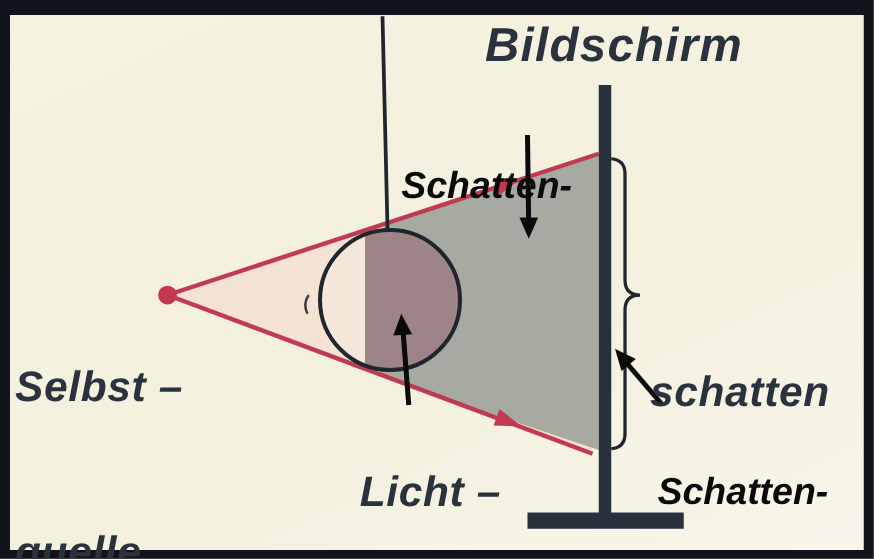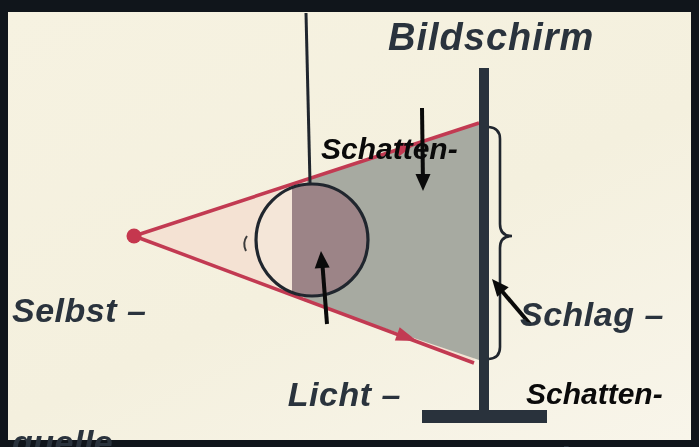--- a/index.html
+++ b/index.html
@@ -81,21 +81,20 @@
   <div class="lbl digital-label" id="label-schattenraum">
     <div>Schatten-</div>
   </div>
 
   <div class="lbl print-label" id="label-selbstschatten">
     <div class="indent">Licht –</div>
     
   </div>
 
   <div class="lbl print-label" id="label-schlagschatten">
-    <div>Schlag –</div>
     <div>schatten</div>
   </div>
 
   <div class="lbl digital-label" id="label-schattenbild">
     <div>Schatten-</div>
     
   </div>
 </div>
 
 </body></html>

